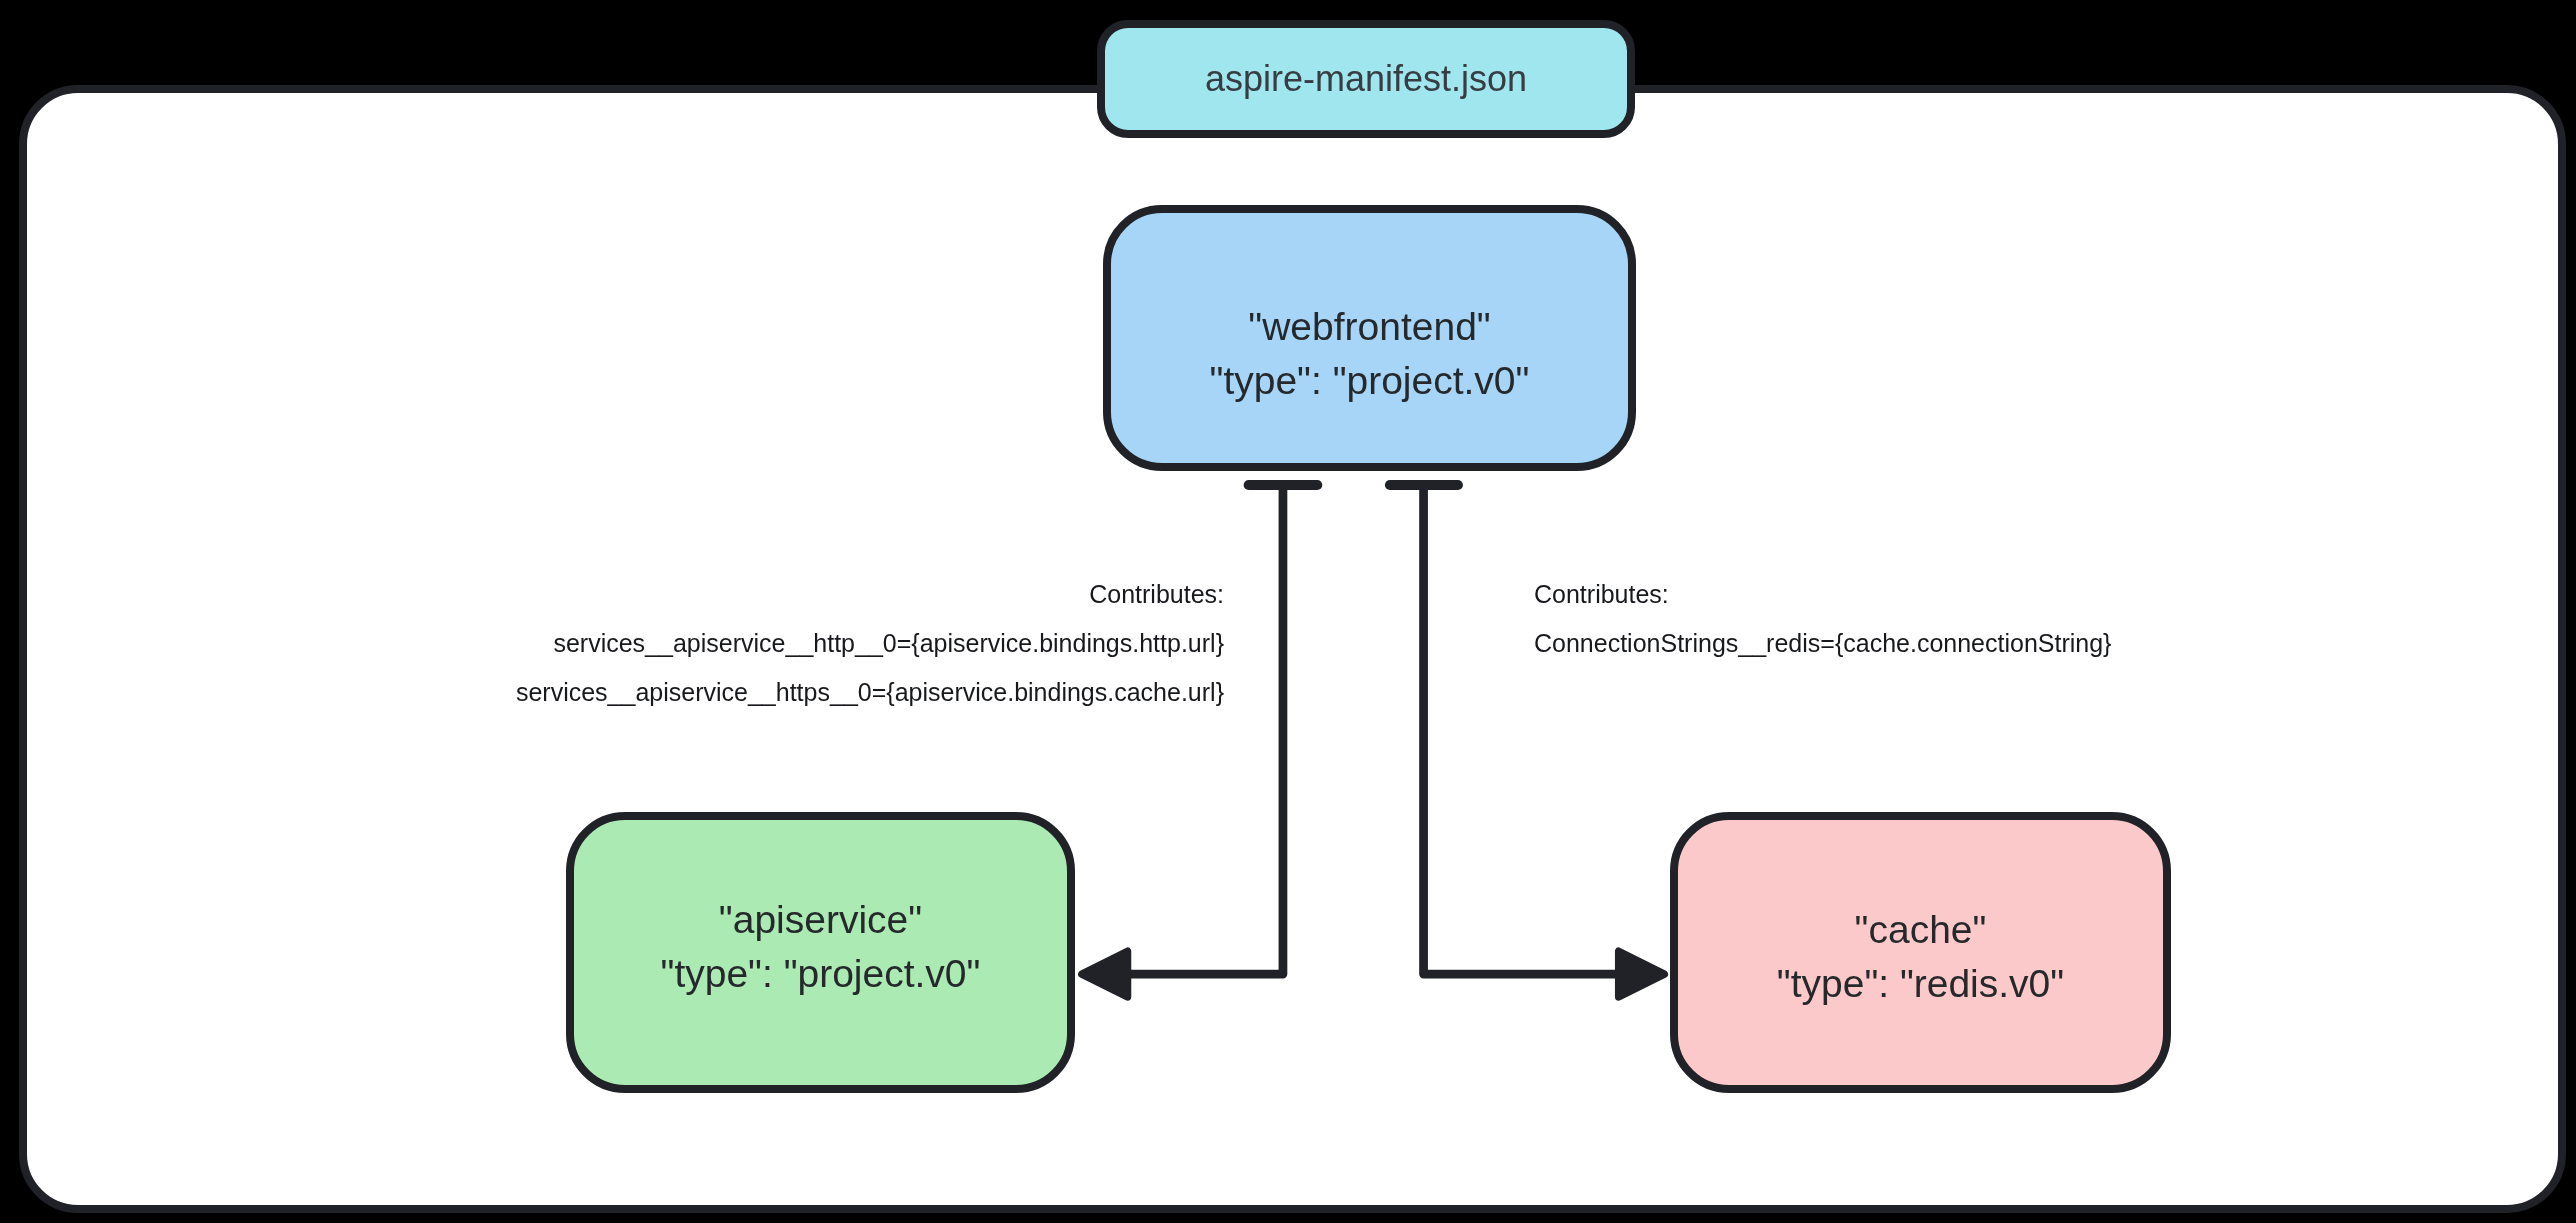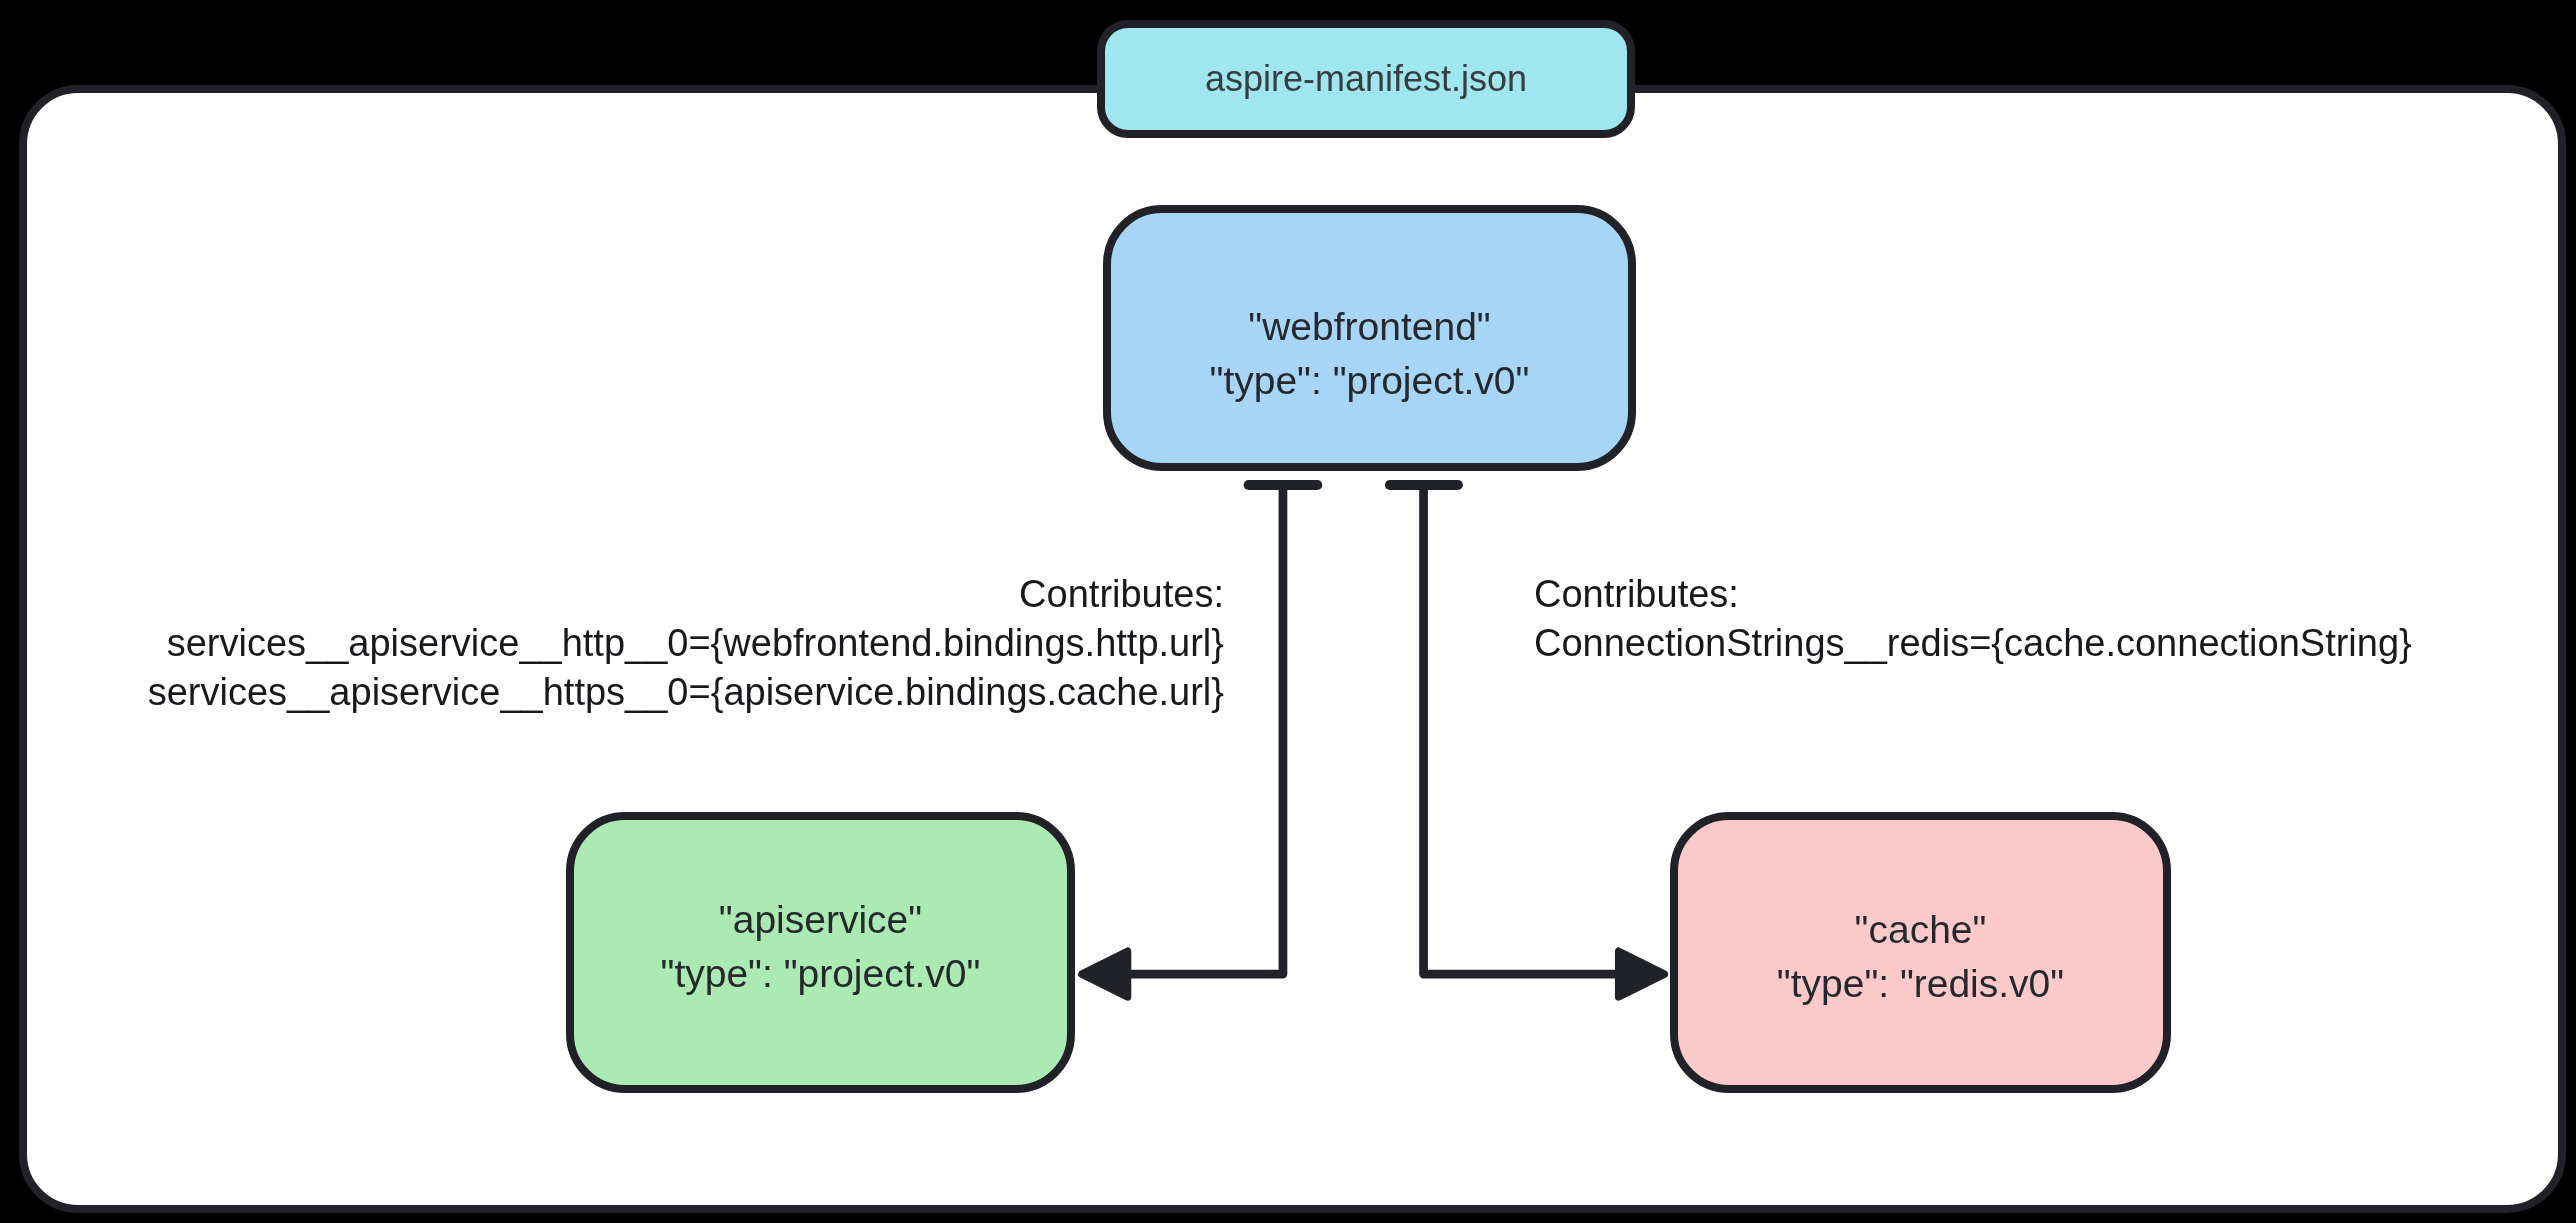--- a/index.html
+++ b/index.html
@@ -77,21 +77,21 @@
     top: 812px;
     width: 501px;
     height: 281px;
     background: #fbc9c9;
     padding-top: 8px;
     z-index: 2;
   }
   .edge-label {
     position: absolute;
     top: 570px;
-    font-size: 38px;
+    font-size: 25px;
     line-height: 49px;
     color: #17191c;
     white-space: nowrap;
     z-index: 1;
   }
   .edge-label.left {
     right: 1352px;
     text-align: right;
   }
   .edge-label.right {
@@ -160,21 +160,21 @@
     <div>"type": "project.v0"</div>
   </div>
 
   <div class="node node-cache">
     <div>"cache"</div>
     <div>"type": "redis.v0"</div>
   </div>
 
   <div class="edge-label left">
     <div>Contributes:</div>
-    <div>services__apiservice__http__0={webfrontend.bindings.http.url}</div>
+    <div>services__apiservice__http__0={apiservice.bindings.http.url}</div>
     <div>services__apiservice__https__0={apiservice.bindings.cache.url}</div>
   </div>
 
   <div class="edge-label right">
     <div>Contributes:</div>
     <div>ConnectionStrings__redis={cache.connectionString}</div>
   </div>
 
 </div>
 

